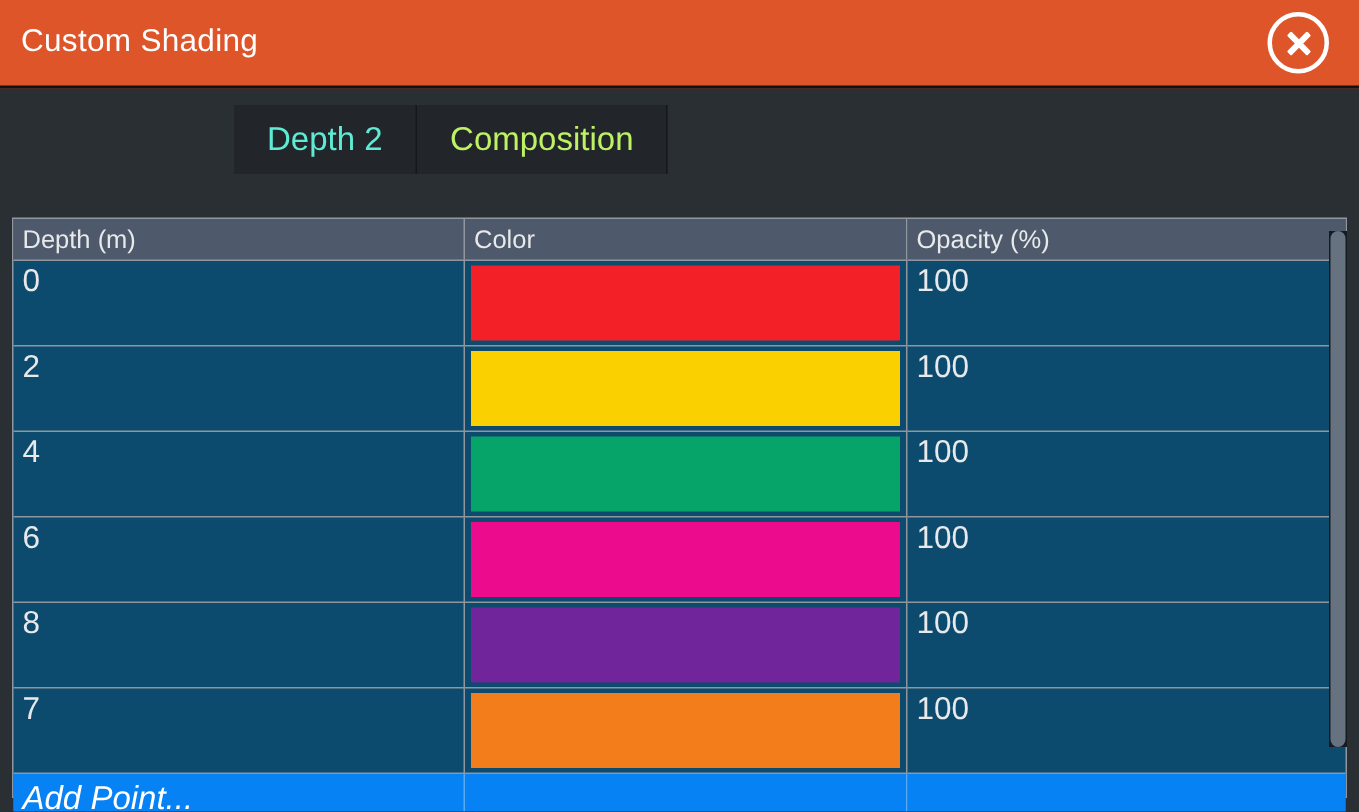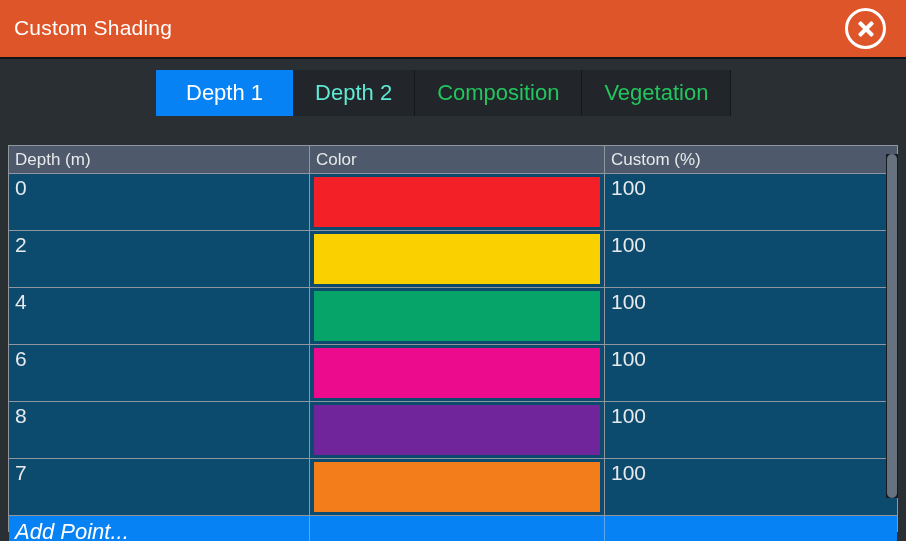--- a/index.html
+++ b/index.html
@@ -88,21 +88,21 @@
     white-space: nowrap;
     line-height: 1;
   }
   .tab.selected {
     background: #0782f4;
     color: #ffffff;
     border-right: none;
     padding: 0 30px;
   }
   .tab.disabled {
-    color: #22c55e;
+    color: #bef264;
     cursor: default;
   }
 
   
   .table-area {
     flex: 1 1 auto;
     position: relative;
     background: #2a2f33;
     padding: 0 0 0 0;
     overflow: hidden;
@@ -210,46 +210,40 @@
 <body>
 
 <div class="window">
 
   <div class="titlebar">
     <div class="titlebar-title">Custom Shading</div>
     <div class="close-btn"></div>
   </div>
 
   <div class="tabbar">
-    <div class="tab selected">
-      <span>Depth 1</span>
-    </div>
     <div class="tab">
       <span>Depth 2</span>
     </div>
     <div class="tab disabled">
       <span>Composition</span>
     </div>
-    <div class="tab disabled">
-      <span>Vegetation</span>
-    </div>
   </div>
 
   <div class="table-area">
     <div class="table">
 
       <div class="row header-row">
         <div class="cell col-depth">
           <span class="cell-text">Depth (m)</span>
         </div>
         <div class="cell col-color">
           <span class="cell-text">Color</span>
         </div>
         <div class="cell col-opacity">
-          <span class="cell-text">Custom (%)</span>
+          <span class="cell-text">Opacity (%)</span>
         </div>
       </div>
 
       <div class="row data-row">
         <div class="cell col-depth">
           <span class="cell-value">0</span>
         </div>
         <div class="cell col-color">
           <div class="swatch" style="background: rgb(244, 32, 40);"></div>
         </div>

